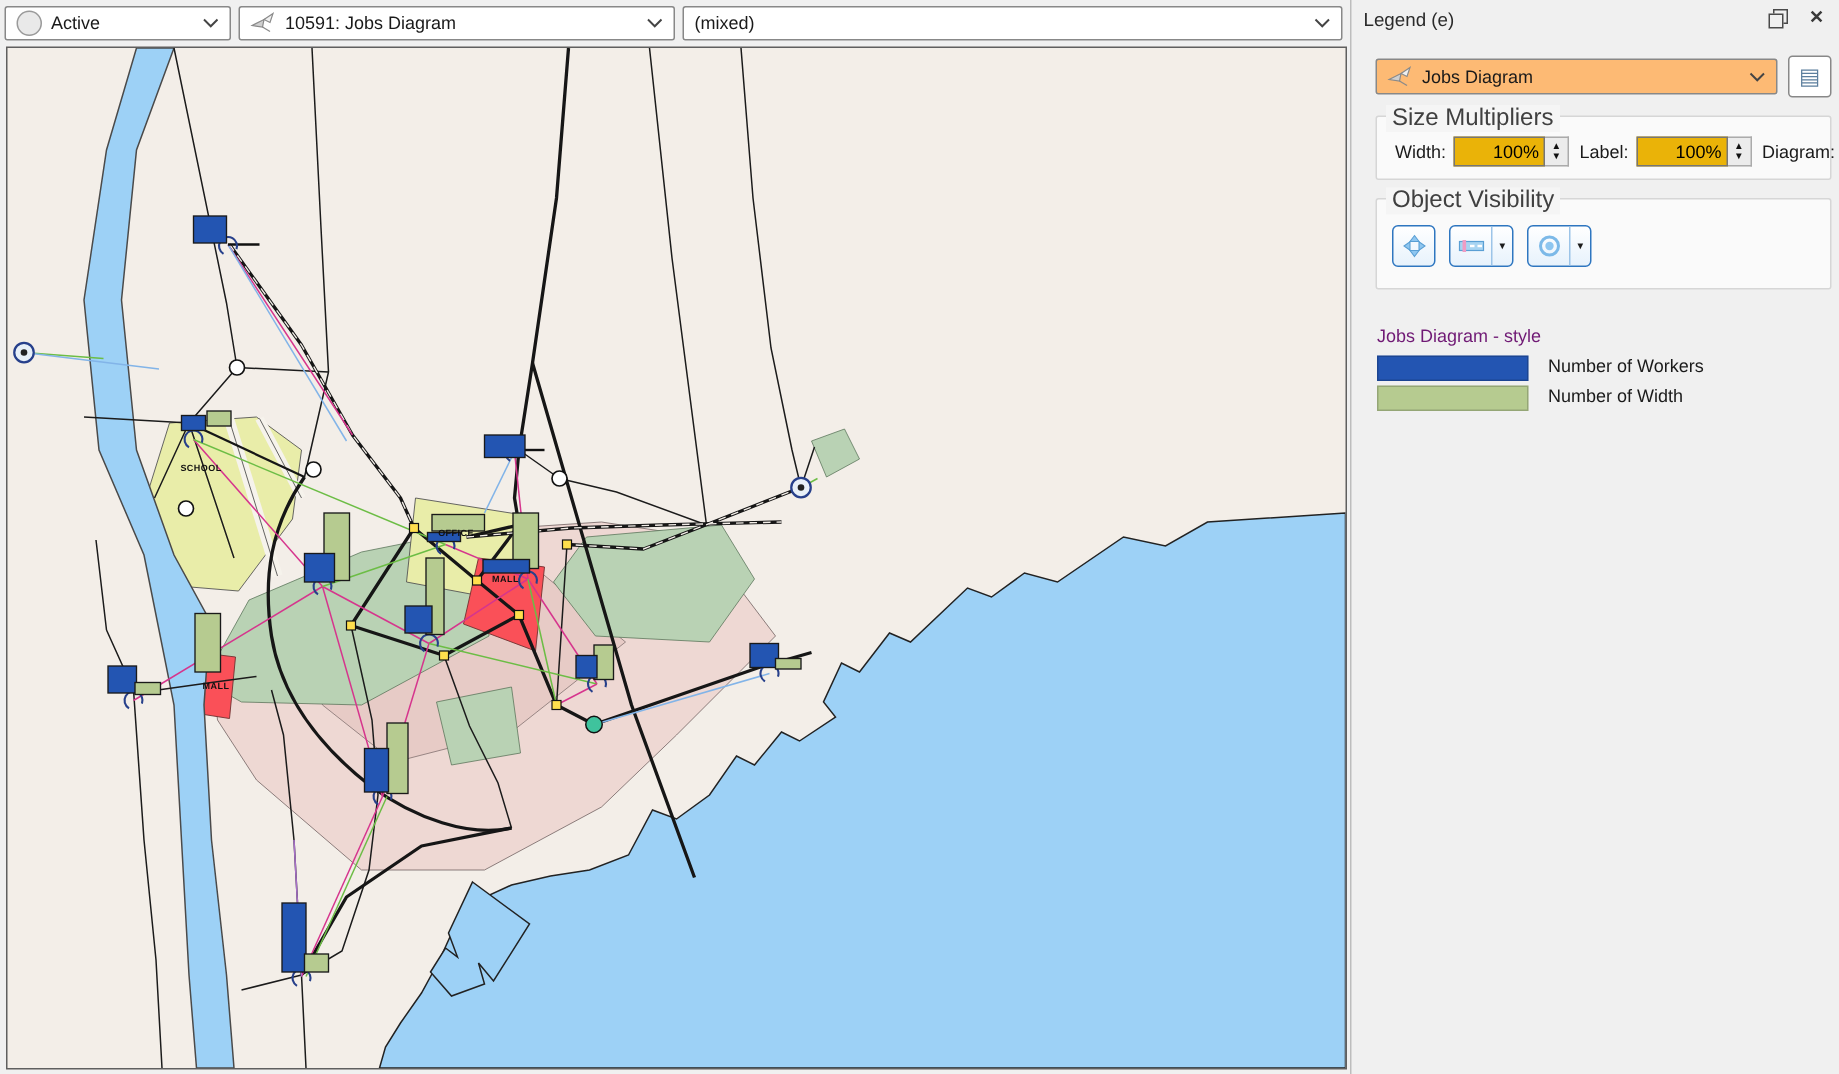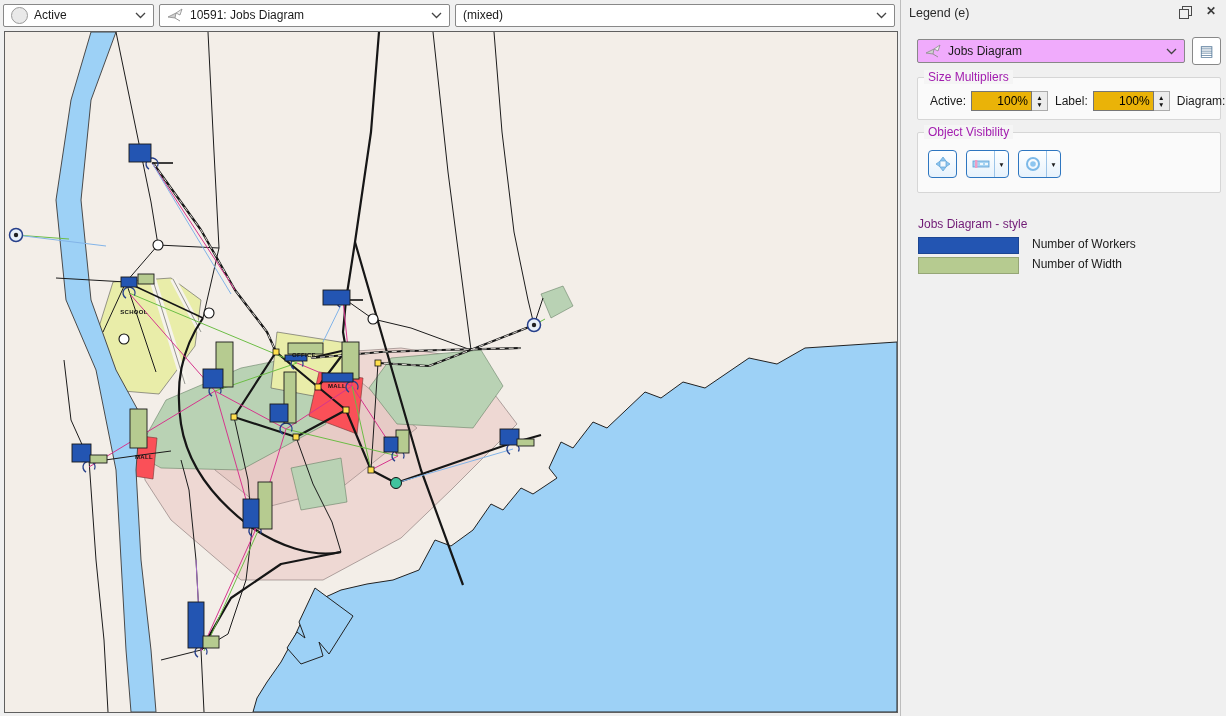--- a/index.html
+++ b/index.html
@@ -25,28 +25,28 @@
   
   .panel{position:absolute;left:900px;top:0;width:326px;height:716px;background:#f0f0f0;
          border-left:1px solid #bdbdbd;box-sizing:border-box}
   .panel-h{height:24px;padding:6px 8px 0 8px;font-size:12.5px;color:#2a2a2a;position:relative}
   .win-btns{position:absolute;top:5px;right:10px;display:flex;gap:14px;align-items:center}
   .float-ic{width:8px;height:8px;border:1.4px solid #4a4a4a;position:relative;background:#f0f0f0}
   .float-ic::before{content:"";position:absolute;left:-4px;top:2px;width:8px;height:8px;
                     border:1.4px solid #4a4a4a;background:#f0f0f0}
   .close-ic{font-size:12px;font-weight:700;color:#3a3a3a;line-height:12px}
   .sel-row{display:flex;align-items:center;margin:7px 5px 0 16px;gap:7px}
-  .sel-combo{flex:1;height:24px;background:#f0abfc;border:1px solid #888;border-radius:2px;
+  .sel-combo{flex:1;height:24px;background:#fdba74;border:1px solid #888;border-radius:2px;
              display:flex;align-items:center;gap:6px;padding:0 7px;box-sizing:border-box}
   .list-btn{width:27px;height:26px;border:1px solid #888;border-radius:3px;background:#fff;
             display:flex;align-items:center;justify-content:center;font-size:15px;color:#5d7f9e}
   .gbox{position:relative;margin:12px 5px 0 16px;border:1px solid #d6d6d6;background:#fafafa;
         border-radius:2px;padding:13px 8px 8px 8px}
-  .gtitle{position:absolute;top:-8px;left:6px;background:#f5f5f5;padding:0 4px;color:#a21caf;
-          font-size:12px;white-space:nowrap}
+  .gtitle{position:absolute;top:-8px;left:6px;background:#f5f5f5;padding:0 4px;color:#404040;
+          font-size:16px;white-space:nowrap}
   .spins{display:flex;align-items:center;gap:3px;flex-wrap:nowrap}
   .spins .fl{margin:0 2px 0 4px;white-space:nowrap}
   .spin{display:flex;flex:none}
   .spin input{width:61px;height:20px;border:1px solid #767676;text-align:right;padding:0 3px;
               font:inherit;box-sizing:border-box;background:#eab308}
   .arrows{width:16px;height:20px;border:1px solid #ababab;border-left:none;background:#ececec;
           display:flex;flex-direction:column;align-items:center;justify-content:center;box-sizing:border-box}
   .arrows span{font-size:6.5px;line-height:7px;color:#111}
   .vis-row{display:flex;gap:9px;padding:4px 0 6px 2px}
   .vbtn{height:28px;border:1.5px solid #2e76c0;border-radius:4px;
@@ -288,21 +288,21 @@
       </span>
     </div>
     <div class="list-btn">
       <span>▤</span>
     </div>
   </div>
 
   <div class="gbox">
     <span class="gtitle">Size Multipliers</span>
     <div class="spins">
-      <span class="fl">Active:</span>
+      <span class="fl">Width:</span>
       <span class="spin">
         <input value="100%" style="">
         <span class="arrows">
           <span>▲</span>
           <span>▼</span>
         </span>
       </span>
       <span class="fl">Label:</span>
       <span class="spin">
         <input value="100%" style="">

